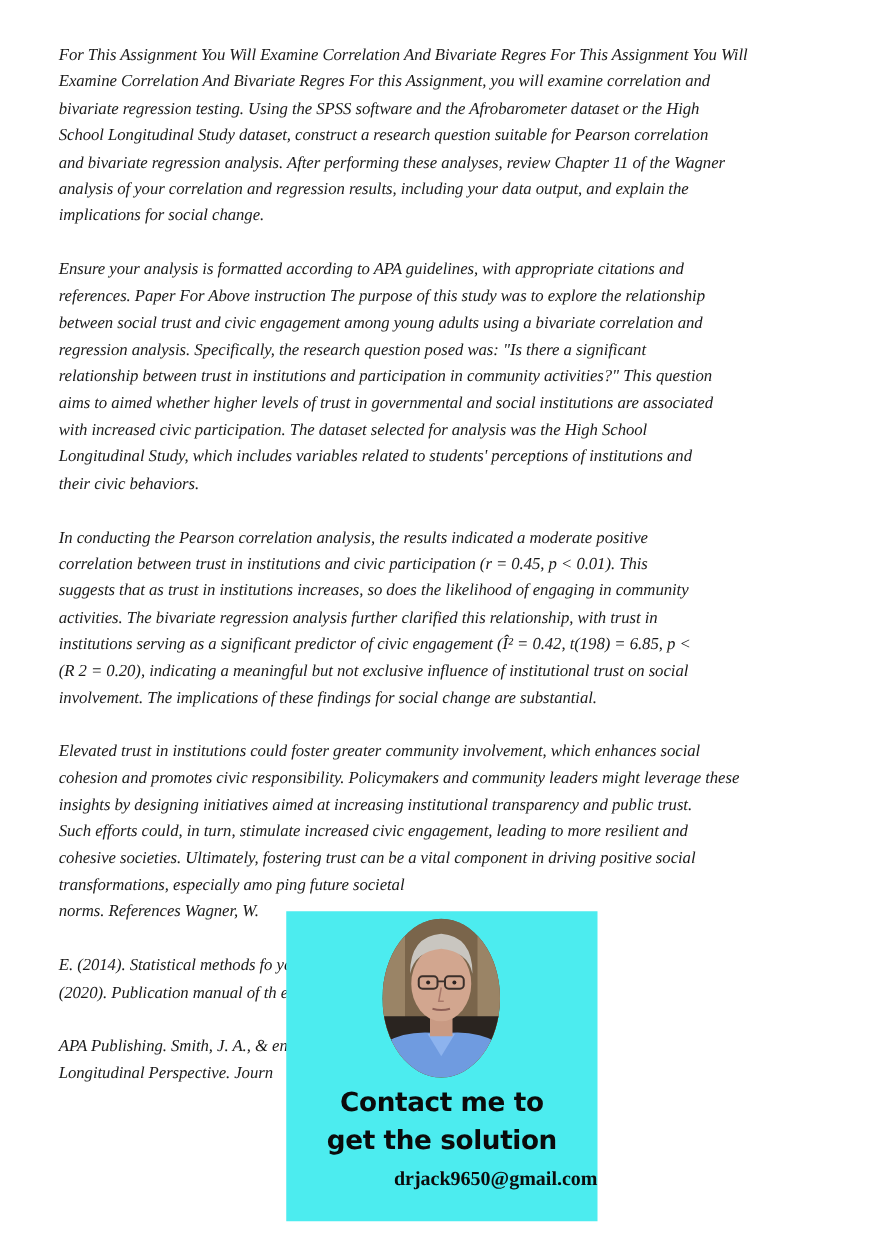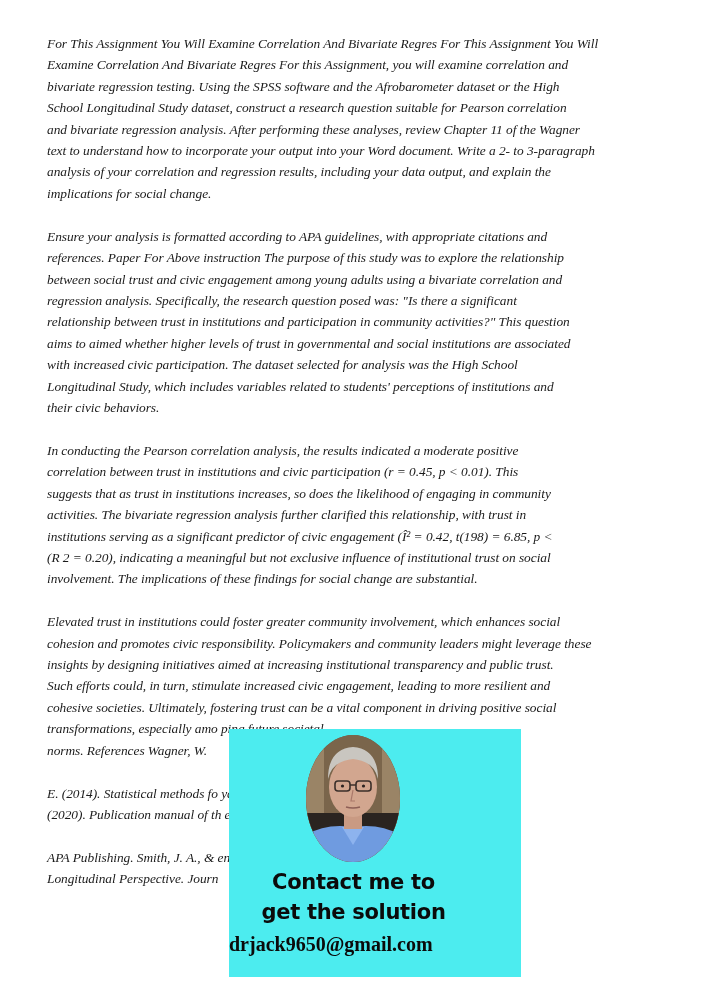--- a/index.html
+++ b/index.html
@@ -30,21 +30,21 @@
     .line {
       display: block;
       white-space: nowrap;
       font-style: italic;
     }
     
     .promo {
       position: absolute;
       left: 229px;
       top: 729px;
-      width: 292px;
+      width: 249px;
       height: 248px;
       background: #4cecef;
     }
     .portrait {
       position: absolute;
       left: 77px;
       top: 6px;
       width: 94px;
       height: 127px;
       border-radius: 50%;
@@ -64,39 +64,38 @@
       line-height: 30px;
       color: #0b0b0b;
       letter-spacing: -0.3px;
     }
     .promo-headline span { display: block; }
     .promo-email {
       position: absolute;
       left: 0;
       top: 202px;
       width: 249px;
-      text-align: left;
+      text-align: right;
       font-family: "Liberation Serif", "DejaVu Serif", serif;
       font-weight: bold;
-      font-size: 20px;
+      font-size: 16px;
       line-height: 26px;
       color: #0b0b0b;
     }
   </style>
 </head>
 <body>
 
 <div class="page">
   <p class="para">
     <span class="line">For This Assignment You Will Examine Correlation And Bivariate Regres For This Assignment You Will</span>
     <span class="line">Examine Correlation And Bivariate Regres For this Assignment, you will examine correlation and</span>
     <span class="line">bivariate regression testing. Using the SPSS software and the Afrobarometer dataset or the High</span>
     <span class="line">School Longitudinal Study dataset, construct a research question suitable for Pearson correlation</span>
     <span class="line">and bivariate regression analysis. After performing these analyses, review Chapter 11 of the Wagner</span>
-    <span class="line">text to understand how to incorporate your output into your Word document. Write a 2- to 3-paragraph</span>
     <span class="line">analysis of your correlation and regression results, including your data output, and explain the</span>
     <span class="line">implications for social change.</span>
   </p>
   <p class="para">
     <span class="line">Ensure your analysis is formatted according to APA guidelines, with appropriate citations and</span>
     <span class="line">references. Paper For Above instruction The purpose of this study was to explore the relationship</span>
     <span class="line">between social trust and civic engagement among young adults using a bivariate correlation and</span>
     <span class="line">regression analysis. Specifically, the research question posed was: "Is there a significant</span>
     <span class="line">relationship between trust in institutions and participation in community activities?" This question</span>
     <span class="line">aims to aimed whether higher levels of trust in governmental and social institutions are associated</span>

